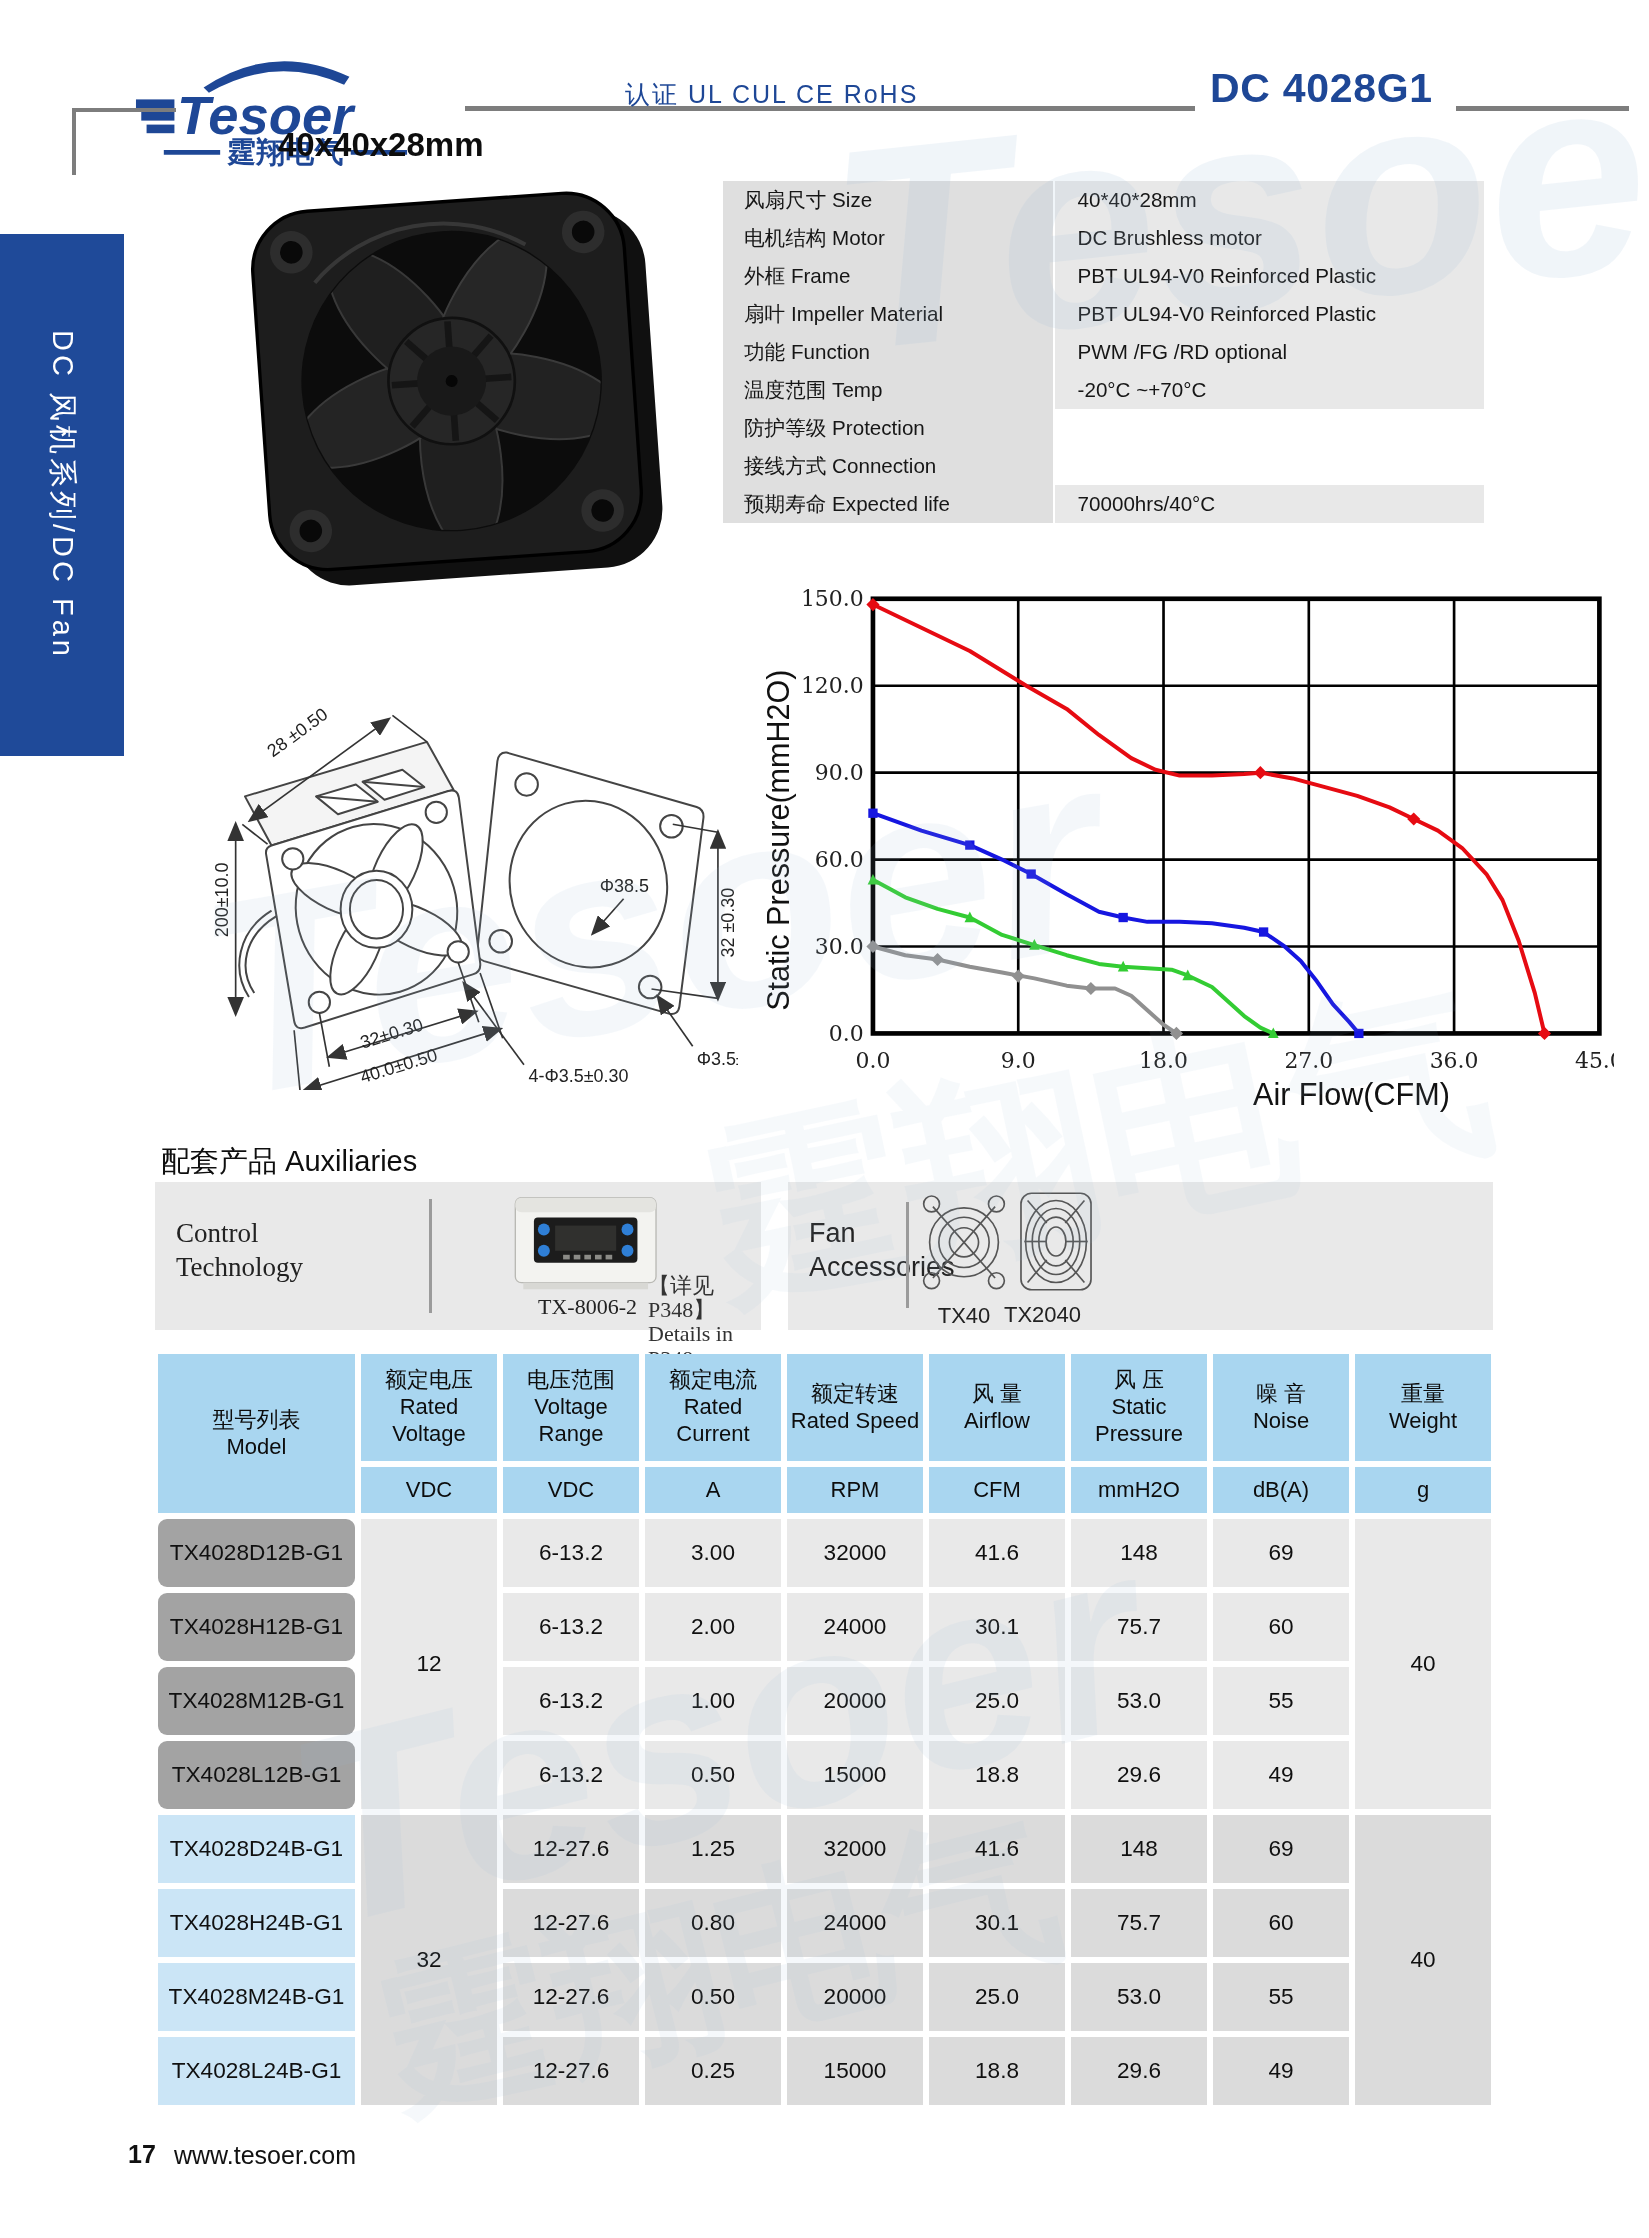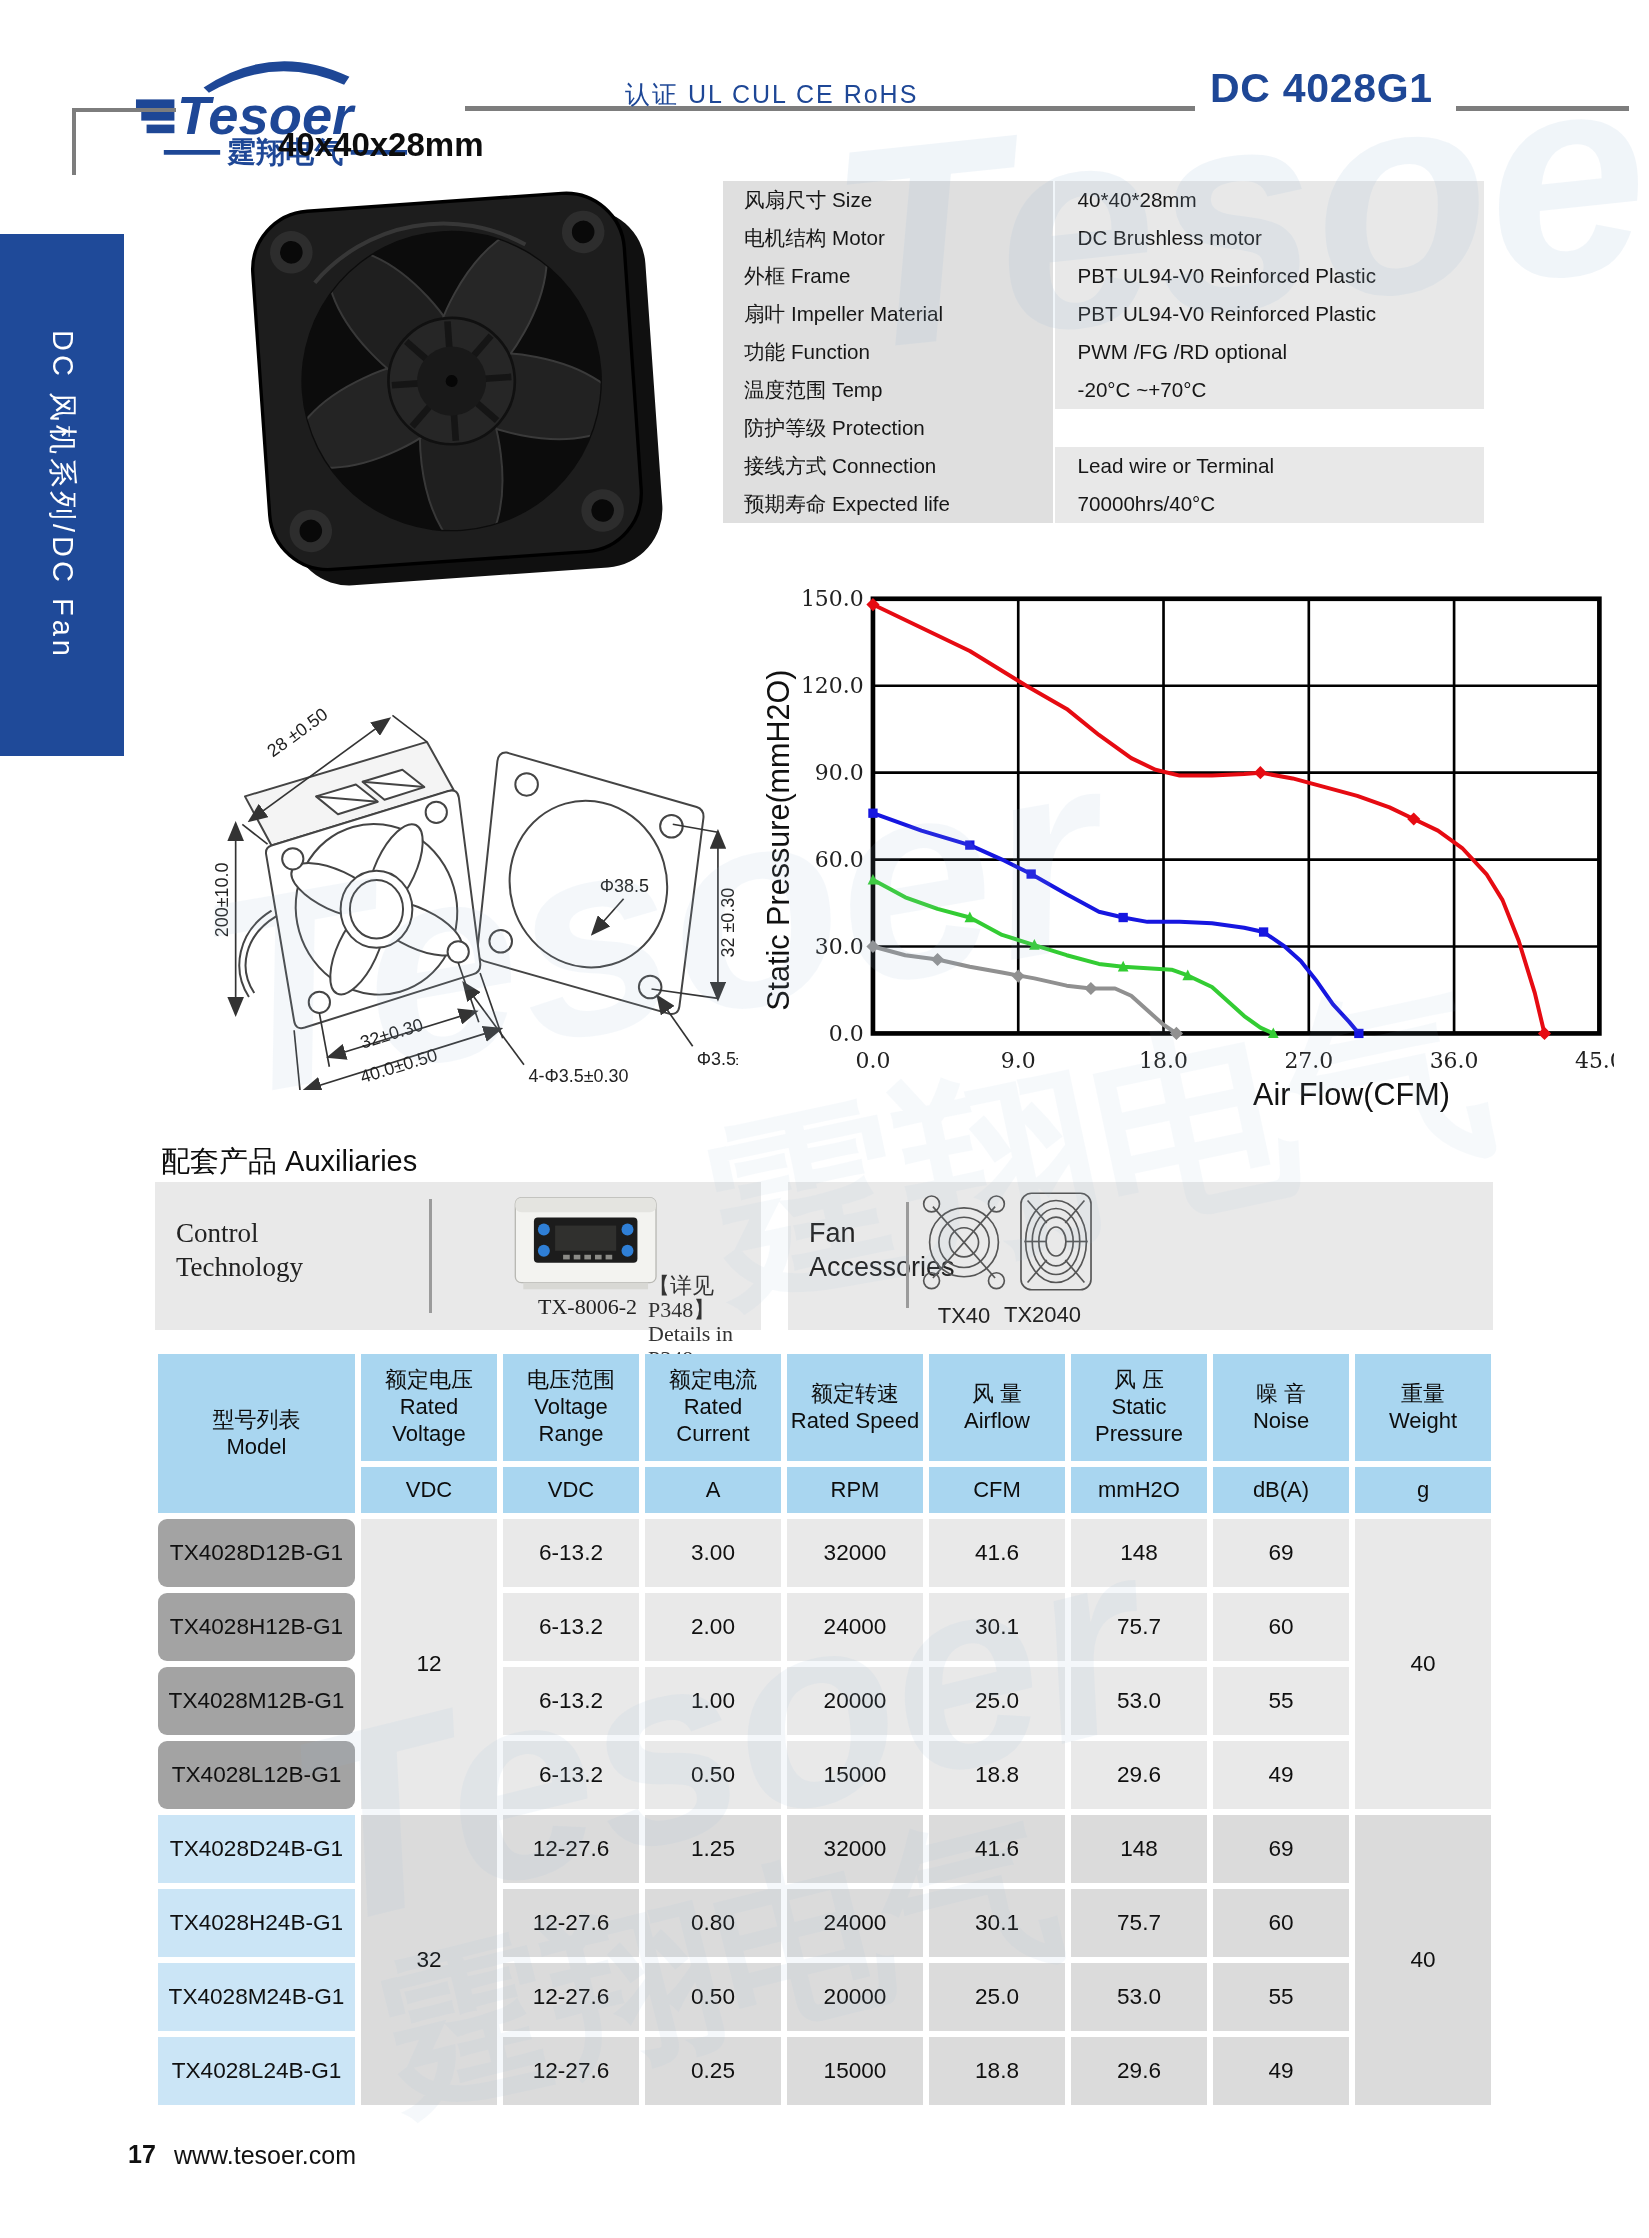--- a/index.html
+++ b/index.html
@@ -174,21 +174,20 @@
       </div>
       <div class="spec-row">
         <div class="spec-label">温度范围  Temp</div>
         <div class="spec-value">-20°C ~+70°C</div>
       </div>
       <div class="spec-row">
         <div class="spec-label">防护等级  Protection</div>
       </div>
       <div class="spec-row">
         <div class="spec-label">接线方式 Connection</div>
-        <div class="spec-value">Lead wire or Terminal</div>
       </div>
       <div class="spec-row">
         <div class="spec-label">预期寿命 Expected life</div>
         <div class="spec-value">70000hrs/40°C</div>
       </div>
     </div>
 
   <div class="drawing">
   <svg width="545" height="465" viewBox="0 0 820 700">
     <defs>

